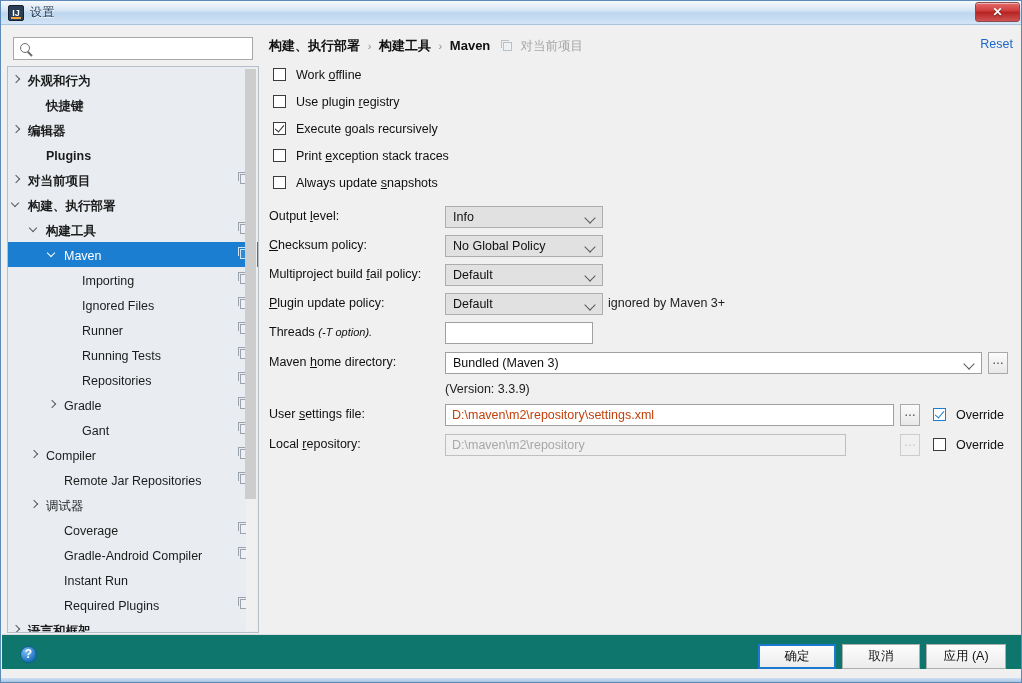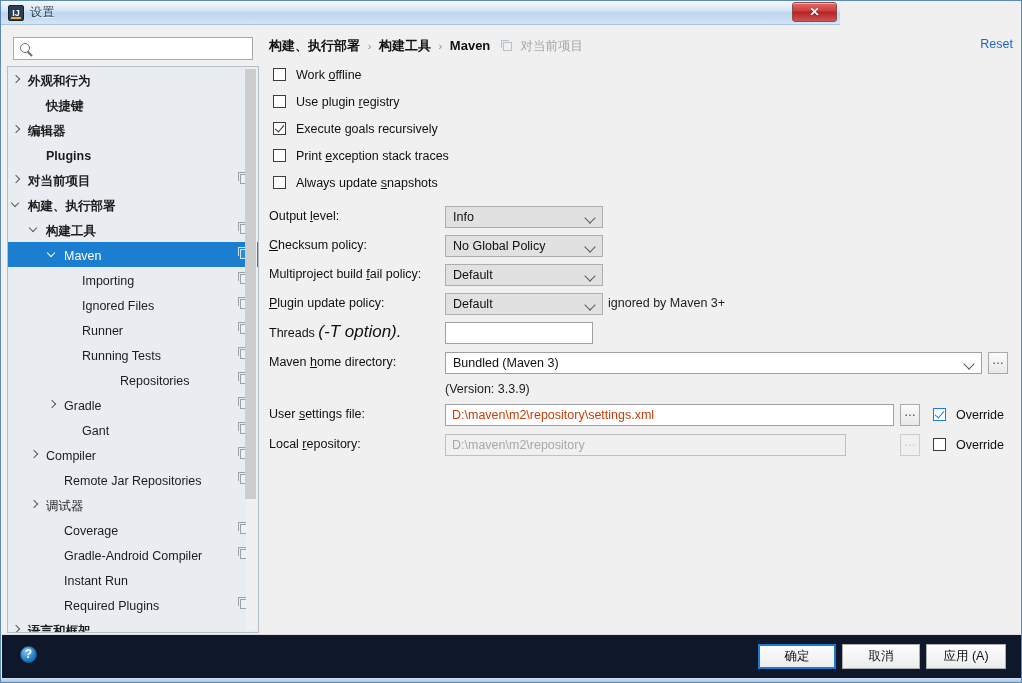--- a/index.html
+++ b/index.html
@@ -16,21 +16,21 @@
     position: absolute; left: 0; top: 0;
     width: 1022px; height: 683px;
     background: #f0f0f0;
     border: 1px solid #5d8ab5;
     overflow: hidden;
   }
 
   
   #titlebar {
     position: absolute; left: 0; top: 0;
-    width: 839px; height: 24px;
+    width: 1022px; height: 24px;
     background: linear-gradient(to bottom, #d7e6f5 0%, #cfe0f2 40%, #bed6ee 55%, #d3e5f7 100%);
     border-bottom: 1px solid #a8c4de;
   }
   #titlebar-shine {
     position: absolute; left: 0; top: 0; width: 100%; height: 11px;
     background: linear-gradient(to bottom, rgba(255,255,255,.75), rgba(255,255,255,.05));
     pointer-events: none;
   }
   .app-icon {
     position: absolute; left: 7px; top: 4px;
@@ -268,21 +268,21 @@
   }
   .mn { text-decoration: underline; }
 
   .field-label {
     position: absolute;
     font-size: 12.5px; color: #101010;
     line-height: 20px;
     white-space: nowrap;
   }
   .field-label .it {
-    font-style: italic; font-size: 17px;
+    font-style: italic; font-size: 11px;
   }
 
   .combo {
     position: absolute;
     height: 22px;
     background: #e1e1e1;
     border: 1px solid #adadad;
     cursor: pointer;
   }
   .combo.white { background: #ffffff; border-color: #a0a0a0; }
@@ -341,22 +341,22 @@
   .hint-text {
     position: absolute;
     font-size: 12.5px; color: #1c1c1c;
     line-height: 20px;
     white-space: nowrap;
   }
 
   
   #footer {
     position: absolute; left: 1px; top: 633px;
-    width: 1020px; height: 49px;
-    background: #0f172a;
+    width: 1020px; height: 35px;
+    background: #0f766e;
     border-top: 1px solid #dcdcdc;
   }
   #help-button {
     position: absolute; left: 18px; top: 11px;
     width: 17px; height: 17px;
     border-radius: 50%;
     background: radial-gradient(circle at 35% 30%, #7fc0ef, #1a73c0 70%);
     border: 1px solid #15598f;
     cursor: pointer;
   }
@@ -413,21 +413,21 @@
             <div class="tree-row"><span class="tree-arrow" style="left: 2px;"></span><span class="tree-label bold" style="margin-left: 20px;">编辑器</span></div>
             <div class="tree-row"><span class="tree-label bold" style="margin-left: 38px;">Plugins</span></div>
             <div class="tree-row"><span class="tree-arrow" style="left: 2px;"></span><span class="tree-label bold" style="margin-left: 20px;">对当前项目</span><span class="copy-icon"></span></div>
             <div class="tree-row"><span class="tree-arrow down" style="left: 2px;"></span><span class="tree-label bold" style="margin-left: 20px;">构建、执行部署</span></div>
             <div class="tree-row"><span class="tree-arrow down" style="left: 20px;"></span><span class="tree-label bold" style="margin-left: 38px;">构建工具</span><span class="copy-icon"></span></div>
             <div class="tree-row selected"><span class="tree-arrow down" style="left: 38px;"></span><span class="tree-label" style="margin-left: 56px;">Maven</span><span class="copy-icon"></span></div>
             <div class="tree-row"><span class="tree-label" style="margin-left: 74px;">Importing</span><span class="copy-icon"></span></div>
             <div class="tree-row"><span class="tree-label" style="margin-left: 74px;">Ignored Files</span><span class="copy-icon"></span></div>
             <div class="tree-row"><span class="tree-label" style="margin-left: 74px;">Runner</span><span class="copy-icon"></span></div>
             <div class="tree-row"><span class="tree-label" style="margin-left: 74px;">Running Tests</span><span class="copy-icon"></span></div>
-            <div class="tree-row"><span class="tree-label" style="margin-left: 112px;">Repositories</span><span class="copy-icon"></span></div>
+            <div class="tree-row"><span class="tree-label" style="margin-left: 74px;">Repositories</span><span class="copy-icon"></span></div>
             <div class="tree-row"><span class="tree-arrow" style="left: 38px;"></span><span class="tree-label" style="margin-left: 56px;">Gradle</span><span class="copy-icon"></span></div>
             <div class="tree-row"><span class="tree-label" style="margin-left: 74px;">Gant</span><span class="copy-icon"></span></div>
             <div class="tree-row"><span class="tree-arrow" style="left: 20px;"></span><span class="tree-label" style="margin-left: 38px;">Compiler</span><span class="copy-icon"></span></div>
             <div class="tree-row"><span class="tree-label" style="margin-left: 56px;">Remote Jar Repositories</span><span class="copy-icon"></span></div>
             <div class="tree-row"><span class="tree-arrow" style="left: 20px;"></span><span class="tree-label" style="margin-left: 38px;">调试器</span></div>
             <div class="tree-row"><span class="tree-label" style="margin-left: 56px;">Coverage</span><span class="copy-icon"></span></div>
             <div class="tree-row"><span class="tree-label" style="margin-left: 56px;">Gradle-Android Compiler</span><span class="copy-icon"></span></div>
             <div class="tree-row"><span class="tree-label" style="margin-left: 56px;">Instant Run</span></div>
             <div class="tree-row"><span class="tree-label" style="margin-left: 56px;">Required Plugins</span><span class="copy-icon"></span></div>
             <div class="tree-row"><span class="tree-arrow" style="left: 2px;"></span><span class="tree-label bold" style="margin-left: 20px;">语言和框架</span></div>

